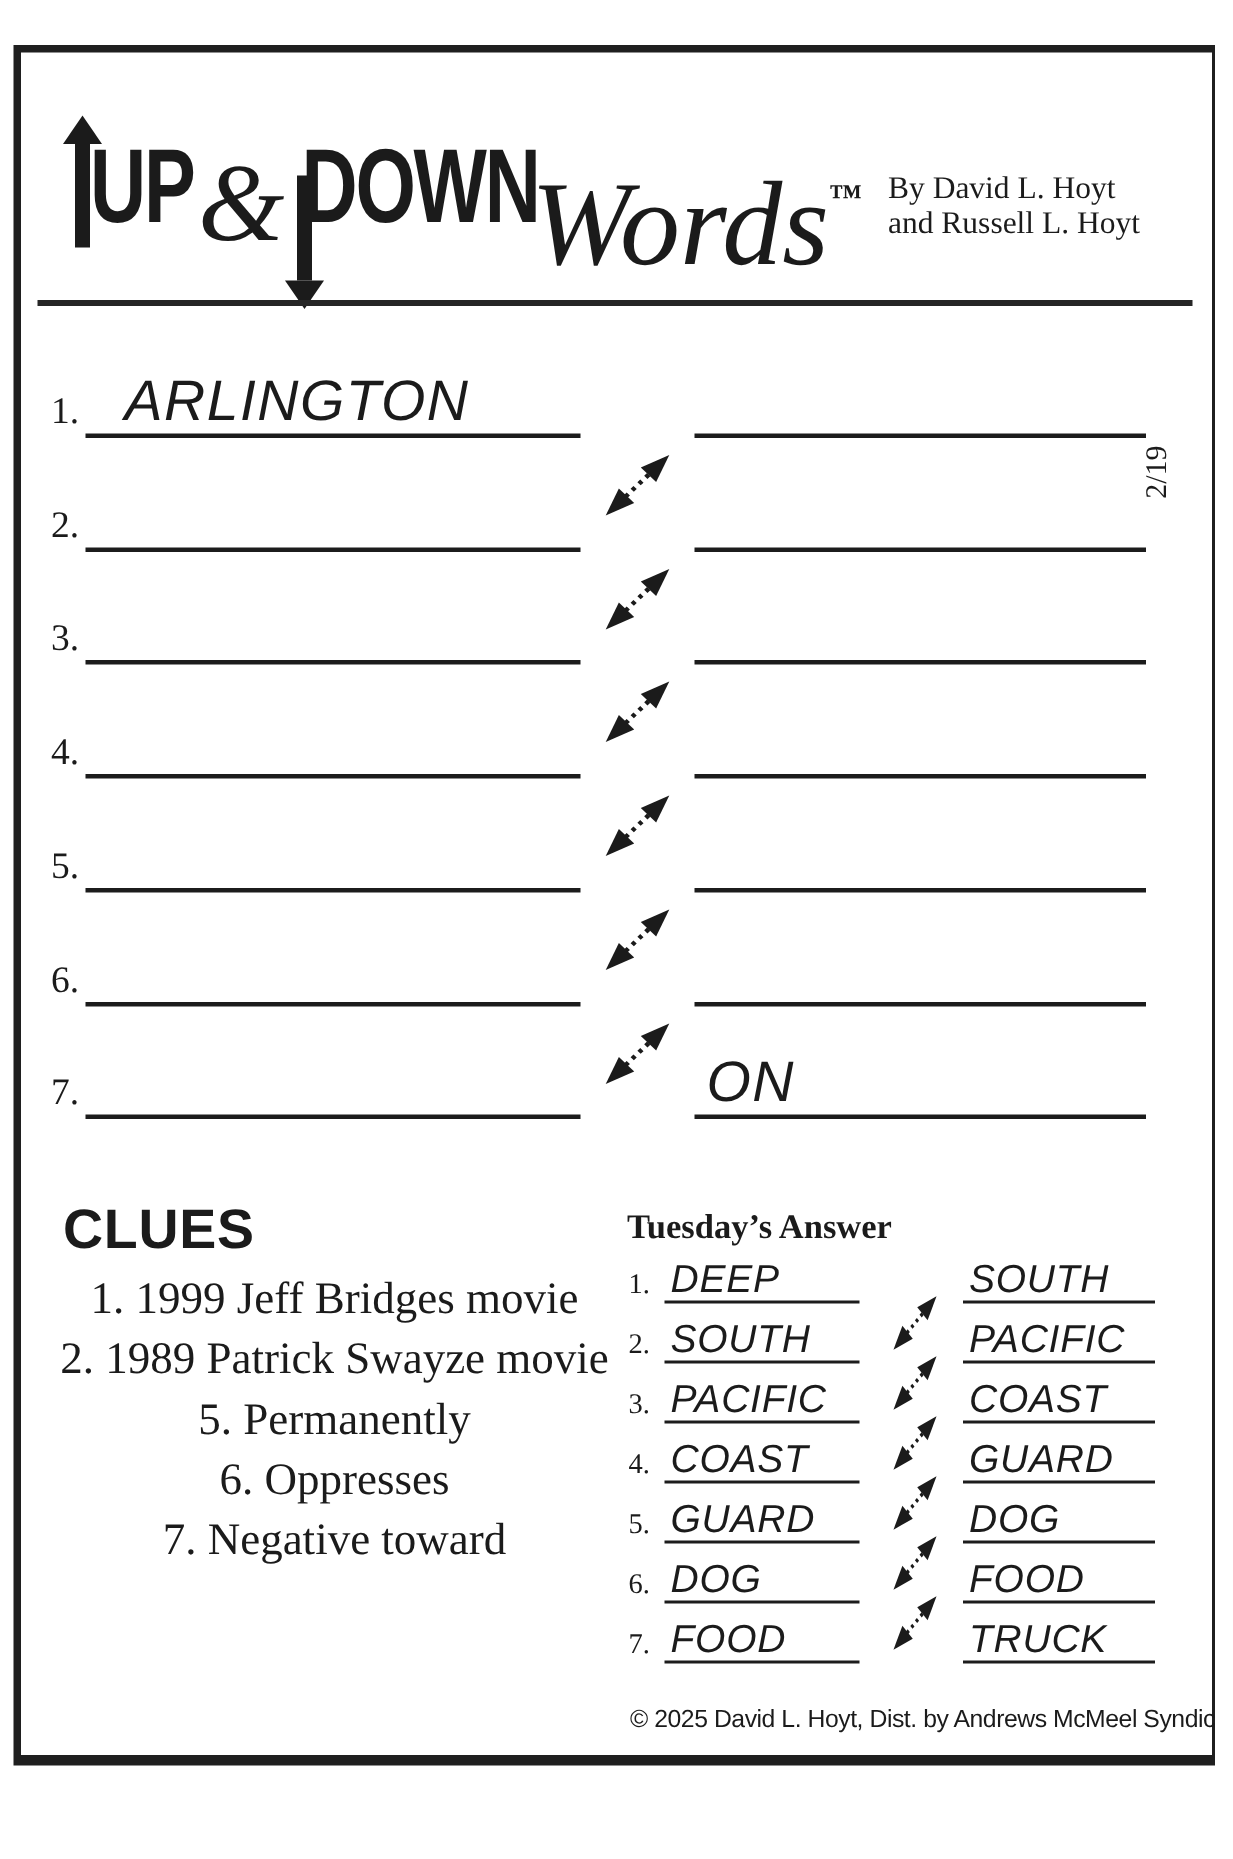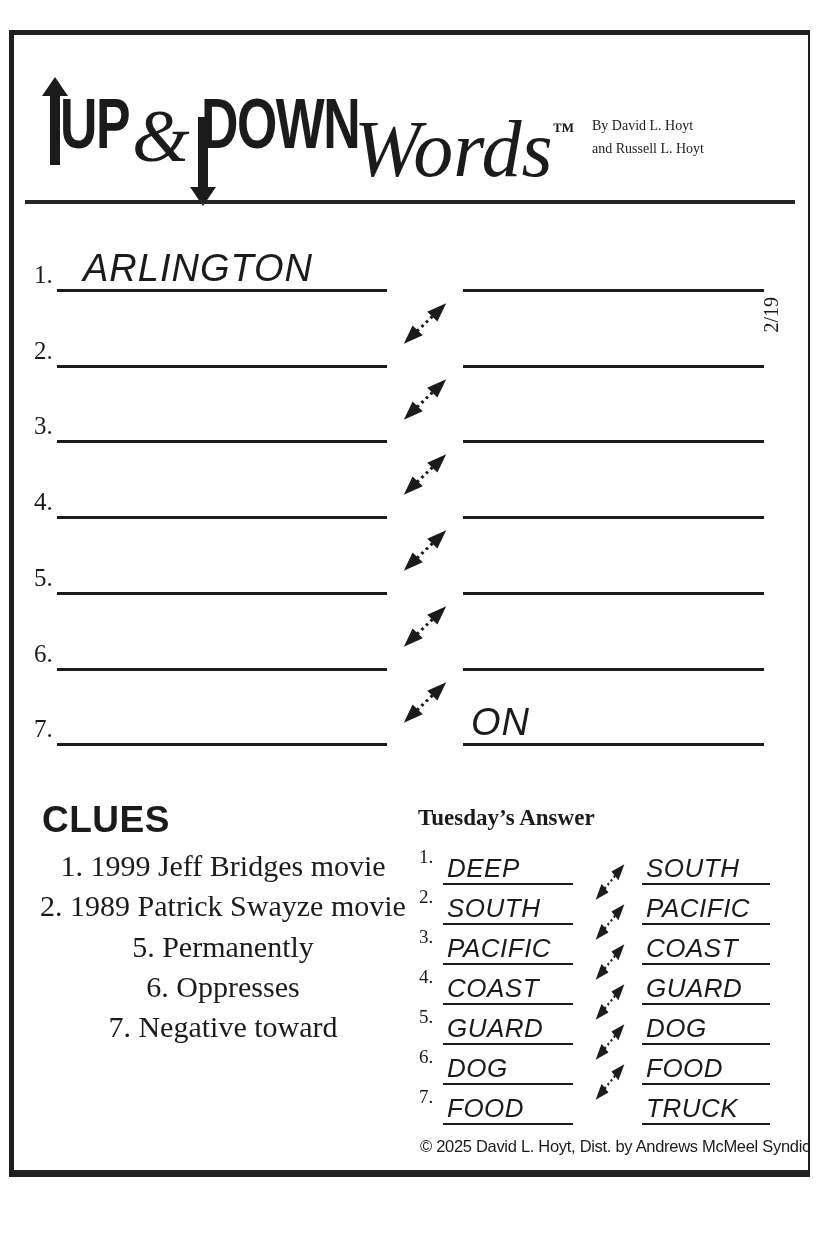--- a/index.html
+++ b/index.html
@@ -24,21 +24,21 @@
   .logo-up, .logo-down {
     position:absolute; top:12px; font-family:"Liberation Sans", sans-serif;
     font-weight:bold; font-size:70px; line-height:70px; letter-spacing:-2px;
     transform:scaleX(0.74); transform-origin:left top; white-space:nowrap;
   }
   .logo-up { left:22px; }
   .logo-down { left:163px; }
   .logo-amp { position:absolute; left:94px; top:22px; font-family:"Liberation Serif", serif; font-style:italic; font-size:74px; line-height:74px; }
   .logo-words { position:absolute; left:316px; top:14px; font-family:"Liberation Serif", serif; font-style:italic; font-size:80px; line-height:80px; white-space:nowrap; }
   .logo-tm { font-size:22px; font-style:normal; font-weight:bold; vertical-align:38px; letter-spacing:0; }
-  .byline { position:absolute; left:592px; top:114px; font-size:14px; line-height:23px; white-space:nowrap; }
+  .byline { position:absolute; left:592px; top:114px; font-size:21px; line-height:23px; white-space:nowrap; }
 
   .rule { position:absolute; left:25px; top:200px; width:770px; height:4px; background:#262626; }
 
   
   .p-row { position:absolute; left:0; width:822px; height:46px; top:calc(243px + var(--i) * 75.7px); }
   .p-num { position:absolute; left:34px; bottom:0; font-size:25px; }
   .p-line { position:absolute; height:100%; border-bottom:3px solid #1c1c1c; box-sizing:content-box; }
   .p-line.left { left:57px; width:330px; }
   .p-line.right { left:463px; width:301px; }
   .p-word { position:absolute; bottom:2px; font-family:"Liberation Sans", sans-serif; font-style:italic; font-size:38px; line-height:38px; letter-spacing:1px; white-space:nowrap; }
@@ -52,21 +52,21 @@
 
   
   .clues-title { position:absolute; left:42px; top:799px; font-family:"Liberation Sans", sans-serif; font-weight:bold; font-size:37px; letter-spacing:0.5px; }
   .clues-list { position:absolute; left:33px; top:846px; width:380px; font-size:30px;text-align:center; }
   .clue { line-height:40.3px; white-space:nowrap; }
 
   
   .ans-title { position:absolute; left:418px; top:805px; font-weight:bold; font-size:23px; }
   .a-row { position:absolute; left:0; width:822px; height:36px; top:calc(831px + var(--i) * 40px); }
   .a-num { position:absolute; left:419px; bottom:-1px; font-size:19px; }
-  .a-line { position:absolute; height:100%; border-bottom:2.5px solid #1c1c1c; box-sizing:content-box;margin-top:16px; }
+  .a-line { position:absolute; height:100%; border-bottom:2.5px solid #1c1c1c; box-sizing:content-box; }
   .a-line.left { left:443px; width:130px; }
   .a-line.right { left:642px; width:128px; }
   .a-word { position:absolute; left:4px; bottom:2px; font-family:"Liberation Sans", sans-serif; font-style:italic; font-size:26px; line-height:26px; letter-spacing:0.5px; white-space:nowrap; }
   .mini-arrow { position:absolute; left:589px; width:42px; height:52px; top:calc(856px + var(--i) * 40px); }
 
   .copyright { position:absolute; left:420px; top:1137px; width:376px; text-align:right; font-family:"Liberation Sans", sans-serif; font-size:16.5px; letter-spacing:-0.3px; white-space:nowrap; }
 
   .svg-defs { position:absolute; width:0; height:0; overflow:hidden; }
 </style>
 </head>

